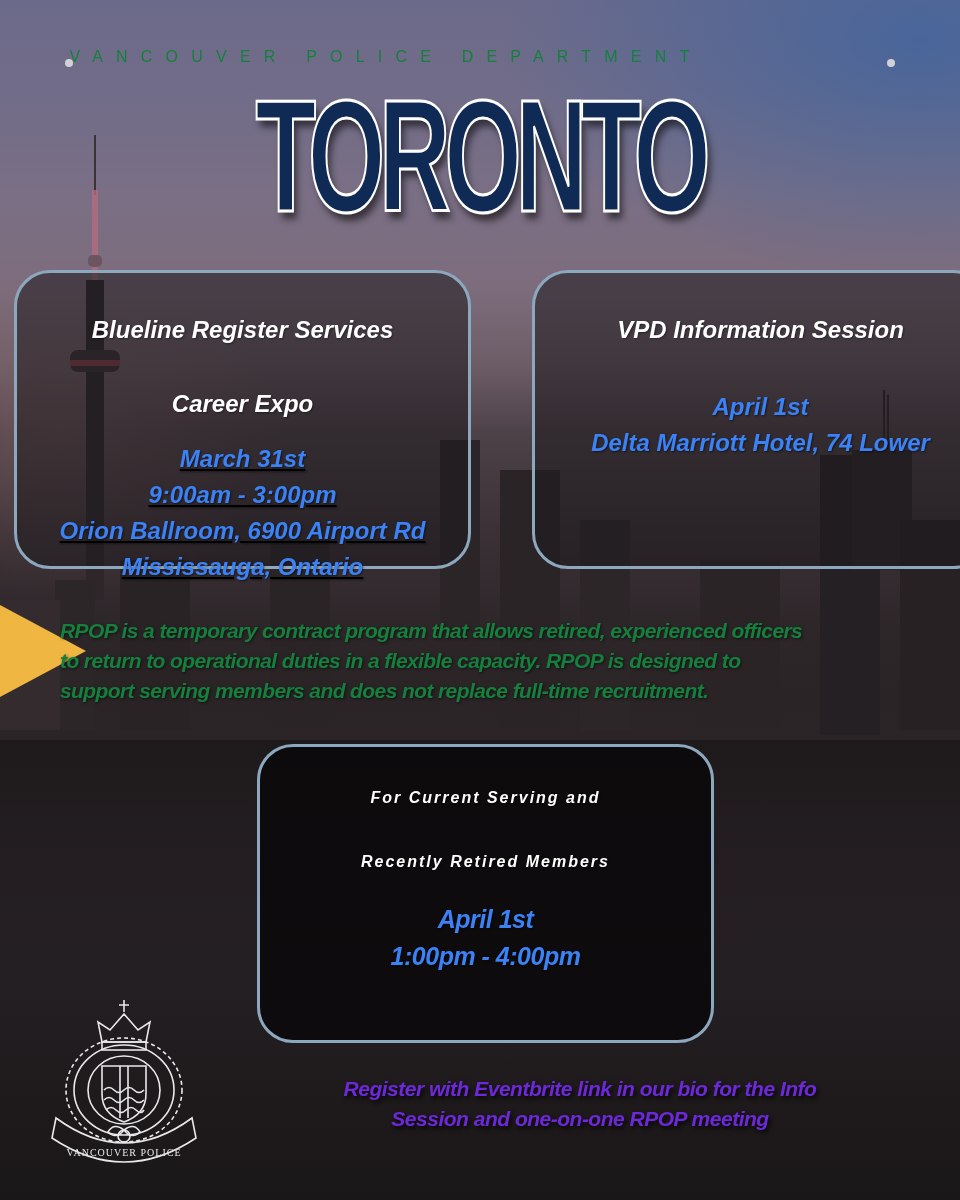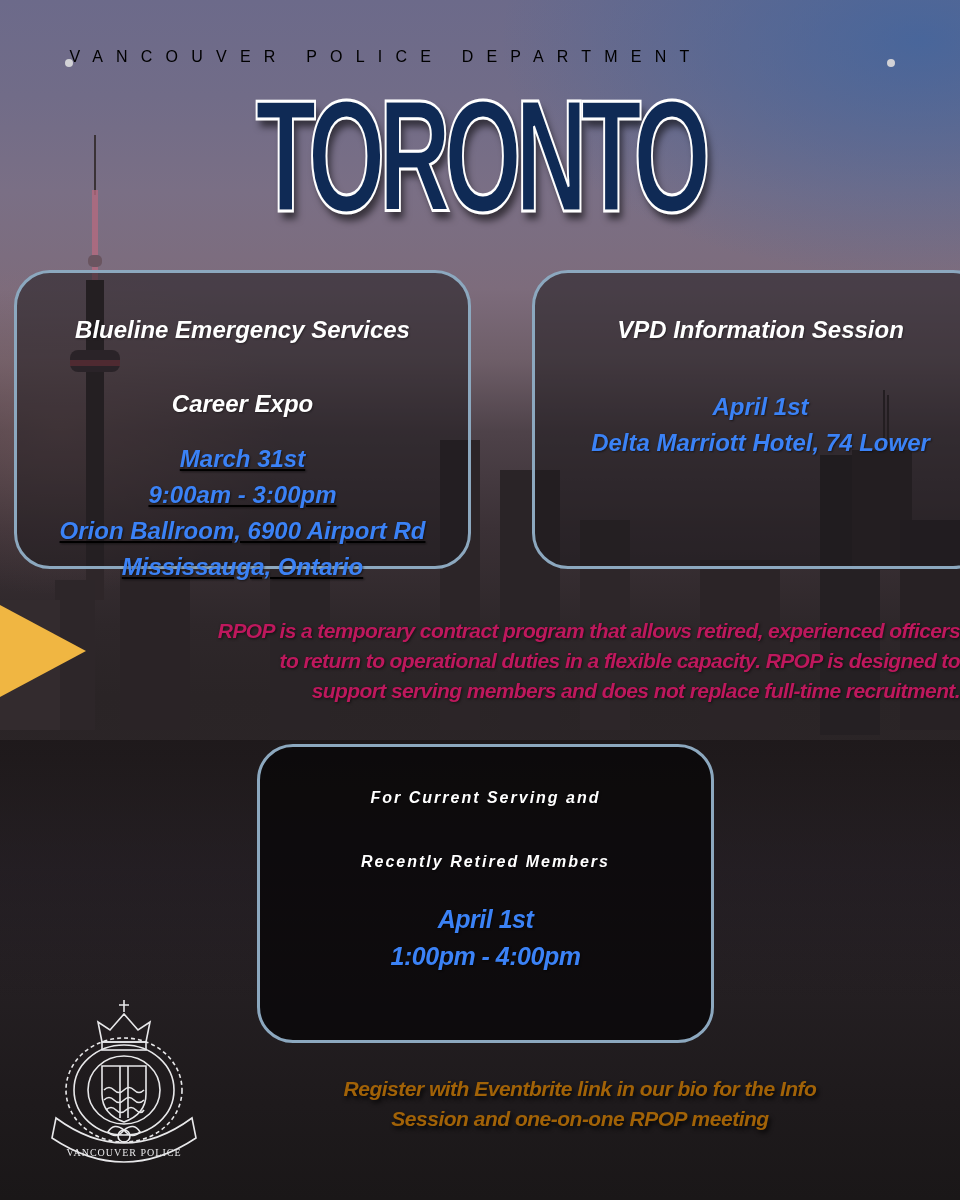--- a/index.html
+++ b/index.html
@@ -15,21 +15,21 @@
     position: absolute; left: 0; top: 0; width: 960px; height: 420px;
     background: radial-gradient(ellipse 600px 340px at 920px 40px, rgba(60,100,160,0.75), rgba(60,100,160,0) 70%);
   }
   .glow-left {
     position: absolute; left: 0; top: 250px; width: 500px; height: 360px;
     background: radial-gradient(ellipse 300px 220px at 60px 180px, rgba(150,110,110,0.35), rgba(150,110,110,0) 75%);
   }
   .skyline { position: absolute; left: 0; top: 0; width: 960px; height: 1200px; }
   .header-line {
     position: absolute; left: 0; top: 48px; width: 772px; text-align: center;
-    color: #000000; font-size: 16px; letter-spacing: 13.2px; font-weight: 400;
+    color: #15803d; font-size: 16px; letter-spacing: 13.2px; font-weight: 400;
   }
   .dot { position: absolute; top: 59px; width: 8px; height: 8px; border-radius: 50%; background: #d2d2d6; }
   .dot.l { left: 65px; } .dot.r { left: 887px; }
   .title {
     position: absolute; left: 0; top: 66px; width: 960px; text-align: center;
     font-family: "Liberation Sans", sans-serif; font-weight: 700;
     font-size: 160px; line-height: 180px; color: #0f2a55;
     letter-spacing: -10px;
     transform: scaleX(0.62); transform-origin: 480px 0;
     -webkit-text-stroke: 3px #ffffff;
@@ -51,27 +51,27 @@
   .box2 .gold-wrap { margin-top: 42px; }
   .box3 .head { margin-top: 37px; font-size: 16px; line-height: 27px; letter-spacing: 2px; font-weight: 400; font-weight: 700; }
   .box3 .gold-wrap { margin-top: 26px; }
   .box3 .gold { font-size: 25px; line-height: 37px; letter-spacing: -0.5px; }
   .arrow {
     position: absolute; left: 0; top: 605px; width: 0; height: 0;
     border-top: 46px solid transparent; border-bottom: 46px solid transparent;
     border-left: 86px solid #f0b642;
   }
   .rpop {
-    position: absolute; left: 60px; top: 616px; width: 900px; text-align: right;
-    color: #be185d; font-style: italic; font-weight: 700; font-size: 21px; line-height: 30px;
+    position: absolute; left: 60px; top: 616px; width: 900px; text-align: left;
+    color: #15803d; font-style: italic; font-weight: 700; font-size: 21px; line-height: 30px;
     letter-spacing: -0.6px; text-shadow: 1px 1px 3px rgba(0,0,0,0.6);
   }
   .register {
     position: absolute; left: 250px; top: 1074px; width: 660px; text-align: center;
-    color: #a16207; font-style: italic; font-weight: 700; font-size: 21px; line-height: 30px;
+    color: #6d28d9; font-style: italic; font-weight: 700; font-size: 21px; line-height: 30px;
     letter-spacing: -0.5px; text-shadow: 2px 3px 4px rgba(0,0,0,0.8);
   }
   .badge { position: absolute; left: 44px; top: 990px; width: 160px; height: 175px; }
 </style>
 </head>
 <body>
 
 <div class="sky-right"></div>
 <div class="glow-left"></div>
 
@@ -108,21 +108,21 @@
 
   <rect x="0" y="740" width="960" height="260" fill="url(#reflect)"></rect>
 </svg>
 
 <div class="dot l"></div>
 <div class="dot r"></div>
 <div class="header-line">VANCOUVER POLICE DEPARTMENT</div>
 <div class="title">TORONTO</div>
 
 <div class="box box1">
-  <div class="head">Blueline Emergency Services</div>
+  <div class="head">Blueline Register Services</div>
   <div class="head">Career Expo</div>
   <div class="gold-wrap">
     <div class="gold">March 31st</div>
     <div class="gold">9:00am - 3:00pm</div>
     <div class="gold">Orion Ballroom, 6900 Airport Rd</div>
     <div class="gold">Mississauga, Ontario</div>
   </div>
 </div>
 
 <div class="box box2">

